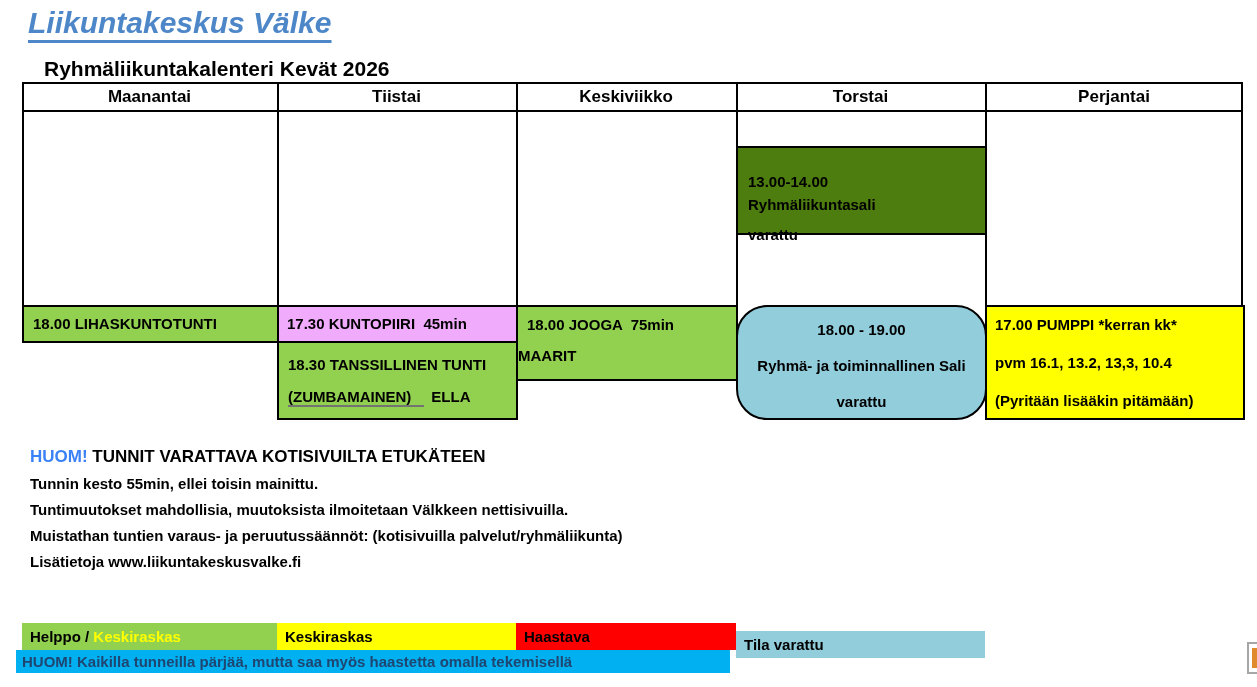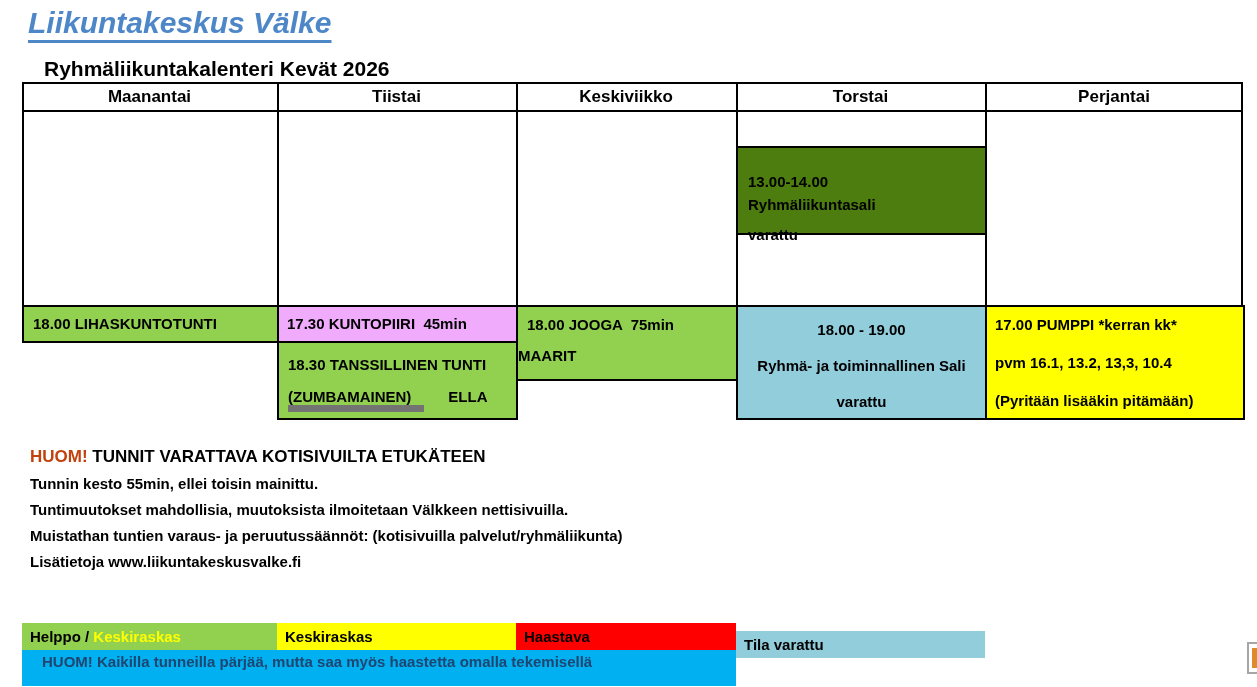--- a/index.html
+++ b/index.html
@@ -41,46 +41,46 @@
   .reserved-midday{left:738px;top:148px;width:247px;height:85px;background:#4d7c0f;
     font-size:15px;padding:22px 0 0 10px;line-height:23px;}
   .reserved-midday .gap{margin-top:7px;}
 
   
   .cbox{border:2px solid #000;font-size:15px;}
   .box-mon{left:22px;top:305px;width:257px;height:38px;background:#92D050;line-height:34px;padding-left:9px;}
   .box-tue1{left:277px;top:305px;width:241px;height:38px;background:#f0abfc;line-height:34px;padding-left:8px;}
   .box-tue2{left:277px;top:341px;width:241px;height:79px;background:#92D050;padding:13px 0 0 9px;}
   .box-tue2 .l2{margin-top:15px;}
-  .zumba-underline{border-bottom:7px solid #737373;padding-right:13px;}
-  .zumba-tail{margin-left:24px;}
+  .zumba-underline{border-bottom:2px solid #737373;padding-right:13px;}
+  .zumba-tail{margin-left:7px;}
   .box-wed{left:516px;top:305px;width:222px;height:76px;background:#92D050;padding-top:9px;}
   .box-wed .l1{padding-left:9px;}
   .box-wed .l2{margin-top:14px;text-align:left;}
-  .box-thu{left:736px;top:305px;width:251px;height:115px;background:#92CDDC;text-align:center;padding-top:15px;line-height:1;}
+  .box-thu{left:736px;top:305px;width:251px;height:115px;background:#92CDDC;text-align:center;padding-top:15px;line-height:1;border-radius:31px;}
   .box-thu .ln{margin-bottom:21px;}
   .box-fri{left:985px;top:305px;width:260px;height:115px;background:#FFFF00;padding:10px 0 0 8px;line-height:1;}
   .box-fri .ln{margin-bottom:23px;}
 
   
   .huom-line{left:30px;top:447px;font-size:17px;}
-  .huom-red{color:#c2410c;}
+  .huom-red{color:#3b82f6;}
   .note-lines{left:30px;top:471px;font-size:15px;line-height:26px;}
 
   
   .legend-seg{top:623px;height:27px;line-height:27px;font-size:15px;padding-left:8px;}
   .seg-easy{left:22px;width:255px;background:#92D050;}
   .seg-easy .yellow-word{color:#FFFF00;}
   .seg-medium{left:277px;width:239px;background:#FFFF00;}
   .seg-hard{left:516px;width:220px;background:#FF0000;}
   .seg-reserved{left:736px;width:249px;background:#92CDDC;margin-top:8px;}
 
   
-  .banner{left:22px;top:650px;width:714px;height:36px;background:#00B0F0;color:#1F4571;
-    font-size:15px;line-height:23px;padding-left:20px;}
+  .banner{left:16px;top:650px;width:714px;height:23px;background:#00B0F0;color:#1F4571;
+    font-size:15px;line-height:23px;padding-left:6px;}
 
   
   .fragment{left:1247px;top:642px;width:14px;height:32px;border:2px solid #A6A6A6;background:#fff;}
   .fragment-bar{left:3px;top:4px;width:5px;height:20px;background:#E08A2E;position:absolute;}
 </style>
 </head>
 <body>
 
 <div class="page">
 

